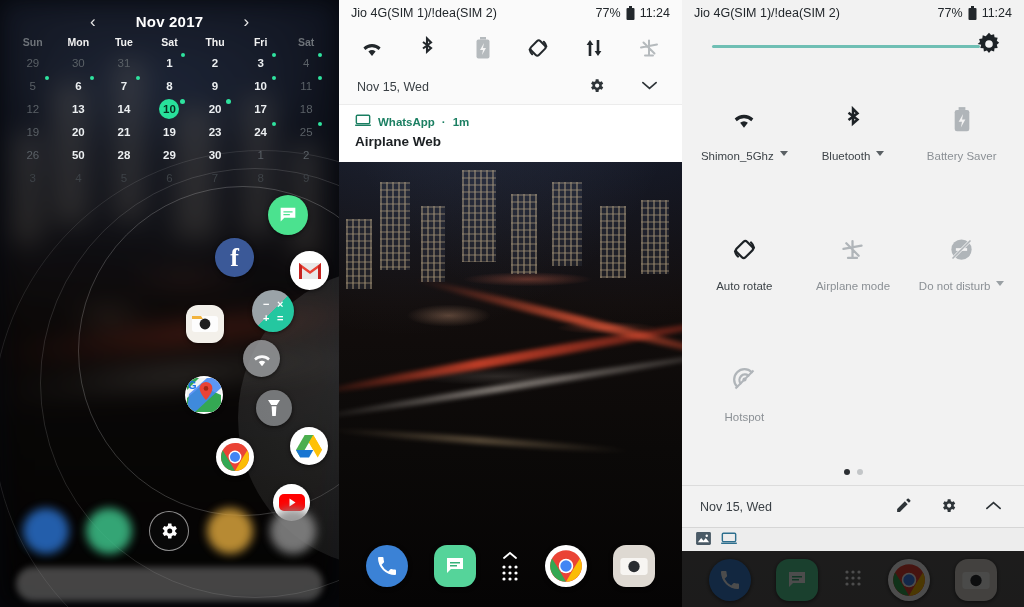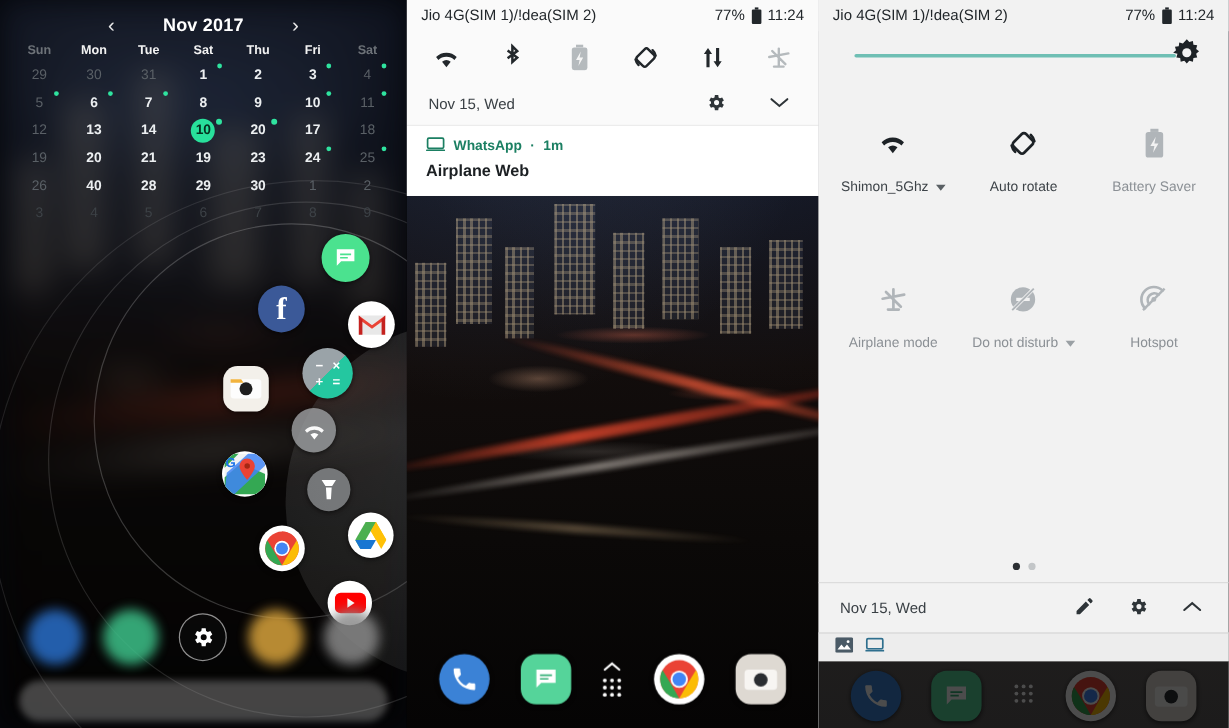--- a/index.html
+++ b/index.html
@@ -154,21 +154,21 @@
   .bright-wrap { height: 40px; display:flex; align-items:center; padding: 0 22px 0 30px; }
   .bright-track { flex:1; height:3px; background:#6fbfb4; border-radius:2px; }
   .bright-knob { margin-left:-4px; }
   .tiles {
     flex: 1;
     display:grid; grid-template-columns: repeat(3, 1fr); grid-template-rows: repeat(3, 1fr);
     padding: 2px 8px 0 8px;
   }
   .tile { display:flex; flex-direction:column; align-items:center; justify-content:center; gap: 16px; }
   .tile .tic { height: 30px; display:flex; align-items:center; justify-content:center; }
-  .tile-lbl { font-size: 11.5px; color:#3d4348; display:flex; align-items:center; gap:6px; }
+  .tile-lbl { font-size: 11.5px; color:#3d4348; display:flex; align-items:flex-start; gap:6px; }
   .tile.off .tile-lbl { color:#8b9095; }
   .caret-dn {
     width:0;height:0;border-left:4px solid transparent;border-right:4px solid transparent;
     border-top:5px solid #5a6064; margin-top:1px;
   }
   .tile.off .caret-dn { border-top-color:#9aa0a4; }
   .pager { height: 26px; display:flex; align-items:center; justify-content:center; gap:7px; }
   .pg { width:6px;height:6px;border-radius:50%;background:#c3c6c8; }
   .pg.on { background:#2b2f33; }
   .qs-foot {
@@ -314,21 +314,21 @@
             <span class="dot" style="background: rgb(47, 227, 159);"></span>
           </div>
           <div class="cell out">
             <div class="pill">25</div>
             <span class="dot" style="background: rgb(47, 227, 159);"></span>
           </div>
           <div class="cell out">
             <div class="pill">26</div>
           </div>
           <div class="cell ">
-            <div class="pill">40</div>
+            <div class="pill">50</div>
           </div>
           <div class="cell ">
             <div class="pill">28</div>
           </div>
           <div class="cell ">
             <div class="pill">29</div>
           </div>
           <div class="cell ">
             <div class="pill">30</div>
           </div>
@@ -688,40 +688,51 @@
                 <path fill="#1d2226" d="M12 5a12 12 0 018.6 3.6L18.7 11A9.4 9.4 0 0012 8.3 9.4 9.4 0 005.3 11L3.4 8.6A12 12 0 0112 5z"></path>
               </svg>
             </div>
             <div class="tile-lbl">
               <span>Shimon_5Ghz</span>
               <span class="caret-dn"></span>
             </div>
           </div>
           <div class="tile">
             <div class="tic">
-              <svg width="27" height="27" viewBox="0 0 24 24">
-                <rect x="6.5" y="5.5" width="11" height="13" rx="2.2" transform="rotate(45 12 12)" fill="none" stroke="#1d2226" stroke-width="2"></rect>
-                <path d="M3.6 13.6a9 9 0 002.6 4.6" stroke="#1d2226" stroke-width="2" fill="none" stroke-linecap="round"></path>
-                <path d="M20.4 10.4a9 9 0 00-2.6-4.6" stroke="#1d2226" stroke-width="2" fill="none" stroke-linecap="round"></path>
+              <svg width="18" height="27" viewBox="0 0 16 24">
+                <path fill="none" stroke="#1d2226" stroke-width="2.2" d="M4 6l8 6-4 3.6V2.5l4 4-8 6"></path>
               </svg>
             </div>
             <div class="tile-lbl">
-              <span>Auto rotate</span>
+              <span>Bluetooth</span>
+              <span class="caret-dn"></span>
             </div>
           </div>
           <div class="tile off">
             <div class="tic">
               <svg width="18" height="25" viewBox="0 0 16 22">
                 <rect x="5" y="0" width="6" height="2.5" fill="#b0b5b9"></rect>
                 <rect x="1.5" y="2.5" width="13" height="19" rx="2" fill="#b0b5b9"></rect>
                 <path d="M9 6l-4 7h3l-1 5 4-7H8z" fill="#f2f2f2"></path>
               </svg>
             </div>
             <div class="tile-lbl">
               <span>Battery Saver</span>
+            </div>
+          </div>
+          <div class="tile">
+            <div class="tic">
+              <svg width="27" height="27" viewBox="0 0 24 24">
+                <rect x="6.5" y="5.5" width="11" height="13" rx="2.2" transform="rotate(45 12 12)" fill="none" stroke="#1d2226" stroke-width="2"></rect>
+                <path d="M3.6 13.6a9 9 0 002.6 4.6" stroke="#1d2226" stroke-width="2" fill="none" stroke-linecap="round"></path>
+                <path d="M20.4 10.4a9 9 0 00-2.6-4.6" stroke="#1d2226" stroke-width="2" fill="none" stroke-linecap="round"></path>
+              </svg>
+            </div>
+            <div class="tile-lbl">
+              <span>Auto rotate</span>
             </div>
           </div>
           <div class="tile off">
             <div class="tic">
               <svg width="27" height="27" viewBox="0 0 24 24">
                 <path fill="none" stroke="#b0b5b9" stroke-width="2" stroke-linecap="round" d="M4 11.5L20 8.5M12 4.5v15M8 19.5h8M6.5 6.5l11 11"></path>
               </svg>
             </div>
             <div class="tile-lbl">
               <span>Airplane mode</span>

